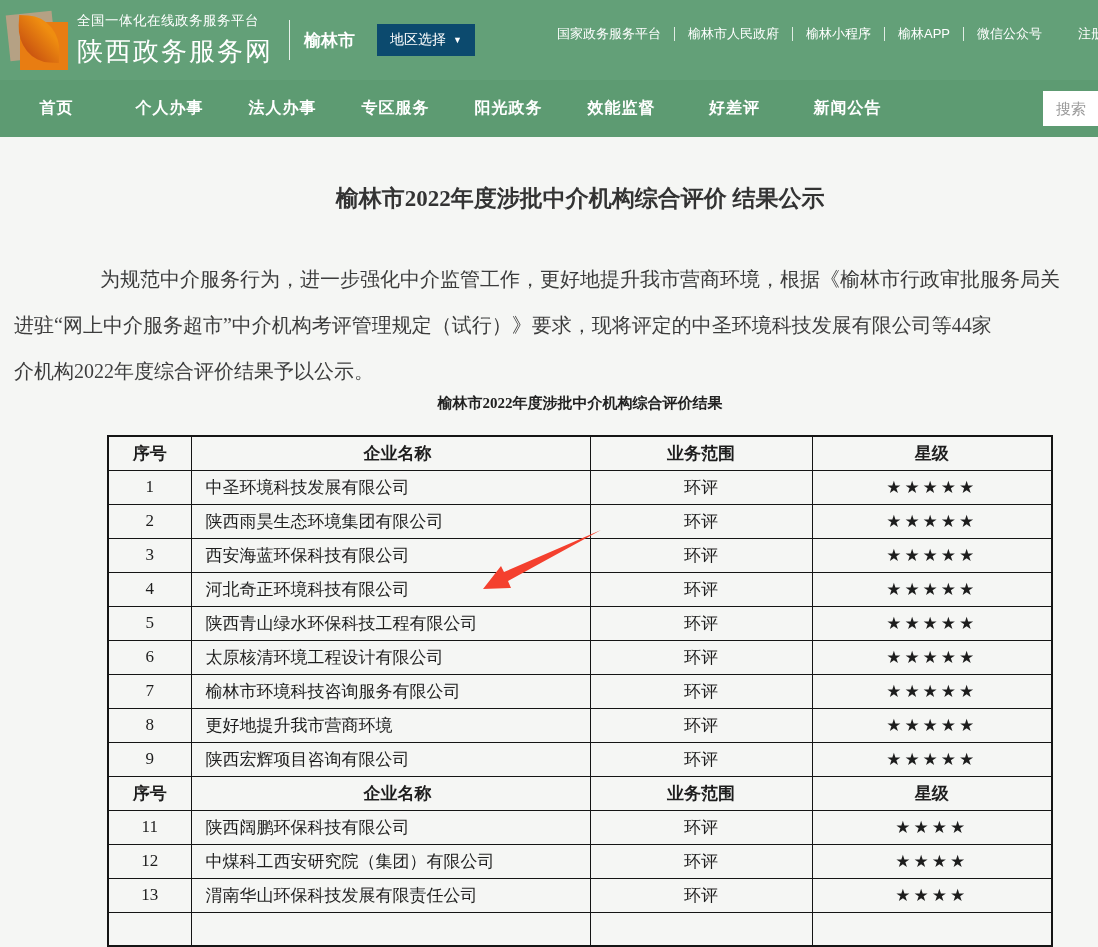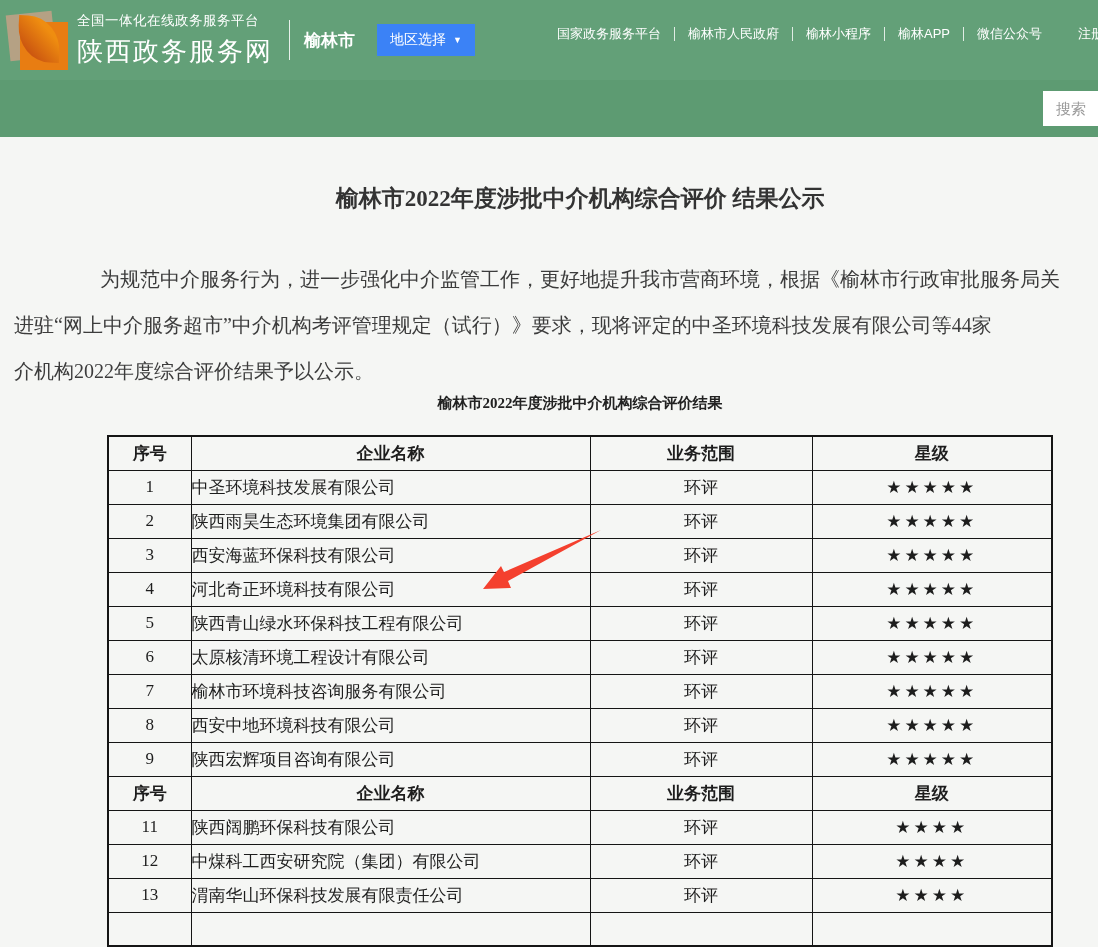--- a/index.html
+++ b/index.html
@@ -11,21 +11,21 @@
   .topbar { height:80px; background:var(--header-green,#63a078); display:flex; align-items:center; position:relative; }
   .logo { width:60px; height:60px; margin-left:8px; position:relative; flex:0 0 auto; }
   .logo .back { position:absolute; left:0; top:3px; width:46px; height:46px; background:#b5a184; transform:rotate(-6deg); }
   .logo .front { position:absolute; right:0; bottom:0; width:48px; height:48px; background:#e87d12; }
   .logo .leaf { position:absolute; left:10px; top:6px; width:42px; height:46px; background:linear-gradient(45deg,#b93a10,#ef8d10 70%); border-radius:0 78% 0 78%; transform:rotate(3deg); }
   .brand { margin-left:9px; color:#fff; }
   .brand-small { font-size:13.5px; letter-spacing:0.5px; margin-bottom:4px; }
   .brand-big { font-size:26px; font-weight:500; letter-spacing:2px; }
   .vdiv { width:1px; height:40px; background:rgba(255,255,255,0.85); margin:0 0 0 16px; }
   .city { color:#fff; font-size:17px; font-weight:bold; margin-left:14px; }
-  .region-btn { margin-left:22px; background:#3b82f6; border:none; color:#fff; font-size:14px; padding:7px 13px; cursor:pointer; display:flex; align-items:center; gap:7px; font-family:inherit; }
+  .region-btn { margin-left:22px; background:#0c4a6e; border:none; color:#fff; font-size:14px; padding:7px 13px; cursor:pointer; display:flex; align-items:center; gap:7px; font-family:inherit; }
   .region-btn .caret { font-size:9px; }
   .top-links { margin-left:auto; margin-right:56px; display:flex; align-items:center; color:#fff; font-size:13px; position:relative; top:-6px; white-space:nowrap; }
   .top-links .sep { width:1px; height:14px; background:rgba(255,255,255,0.8); margin:0 13px; }
   .top-links .gap { width:36px; }
   .top-links a { color:#fff; text-decoration:none; cursor:pointer; }
 
   
   .navbar { height:57px; background:var(--nav-green,#5d9b72); position:relative; display:flex; align-items:center; }
   .nav-items { display:flex; }
   .nav-item { width:113px; text-align:center; color:#fff; font-size:16px; font-weight:600; cursor:pointer; letter-spacing:1px; }
@@ -37,21 +37,21 @@
   .doc-title { font-size:23px; font-weight:bold; text-align:center; margin-top:46px; color:#333; }
   .para { margin-top:42px; font-size:20px; color:#3c3c3c; }
   .pline { line-height:46px; white-space:nowrap; padding-left:14px; }
   .pline.indent { text-indent:86px; }
   .caption { text-align:center; font-size:15px; font-weight:bold; color:#222; }
 
   table.eval { width:944px; margin:22px auto 0; border-collapse:collapse; table-layout:fixed; border:2px solid #151515; font-family:"Liberation Serif","DejaVu Serif",serif; }
   table.eval td, table.eval th { border:1px solid #151515; height:34px; font-size:17px; color:#1d1d1d; overflow:hidden; white-space:nowrap; }
   table.eval th { font-weight:bold; text-align:center; }
   .c-no   { width:83px;  text-align:center; }
-  .c-name { width:399px; text-align:left; }
+  .c-name { width:399px; text-align:left; padding-left:14px; }
   .c-scope{ width:222px; text-align:center; }
   .c-star { width:240px; text-align:center; }
   td.c-star { font-family:"DejaVu Sans",sans-serif; font-size:19px; letter-spacing:3px; color:#000; }
 
   
   .arrow-overlay { position:absolute; left:0; top:0; pointer-events:none; z-index:10; }
 </style>
 </head>
 <body>
 
@@ -82,20 +82,30 @@
         <span class="sep"></span>
         <a>榆林APP</a>
         <span class="sep"></span>
         <a>微信公众号</a>
         <span class="gap"></span>
         <a>注册</a>
       </div>
   </header>
 
   <nav class="navbar">
+    <div class="nav-items">
+        <div class="nav-item">首页</div>
+        <div class="nav-item">个人办事</div>
+        <div class="nav-item">法人办事</div>
+        <div class="nav-item">专区服务</div>
+        <div class="nav-item">阳光政务</div>
+        <div class="nav-item">效能监督</div>
+        <div class="nav-item">好差评</div>
+        <div class="nav-item">新闻公告</div>
+      </div>
     <input class="search-box" type="text" placeholder="搜索" style="">
   </nav>
 
   <main class="content">
     <h1 class="doc-title">榆林市2022年度涉批中介机构综合评价 结果公示</h1>
     <div class="para">
       <div class="pline indent">为规范中介服务行为，进一步强化中介监管工作，更好地提升我市营商环境，根据《榆林市行政审批服务局关</div>
       <div class="pline">进驻“网上中介服务超市”中介机构考评管理规定（试行）》要求，现将评定的中圣环境科技发展有限公司等44家</div>
       <div class="pline">介机构2022年度综合评价结果予以公示。</div>
     </div>
@@ -145,21 +155,21 @@
             <td class="c-star">★★★★★</td>
           </tr>
           <tr>
             <td class="c-no">7</td>
             <td class="c-name">榆林市环境科技咨询服务有限公司</td>
             <td class="c-scope">环评</td>
             <td class="c-star">★★★★★</td>
           </tr>
           <tr>
             <td class="c-no">8</td>
-            <td class="c-name">西安中地环境科技有限公司</td>
+            <td class="c-name">更好地提升我市营商环境</td>
             <td class="c-scope">环评</td>
             <td class="c-star">★★★★★</td>
           </tr>
           <tr>
             <td class="c-no">9</td>
             <td class="c-name">陕西宏辉项目咨询有限公司</td>
             <td class="c-scope">环评</td>
             <td class="c-star">★★★★★</td>
           </tr>
           <tr>

